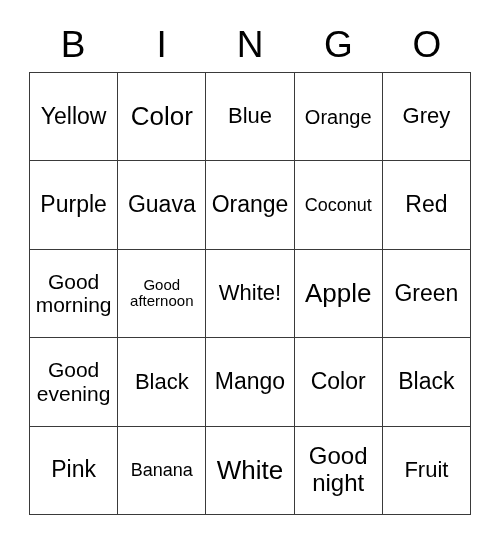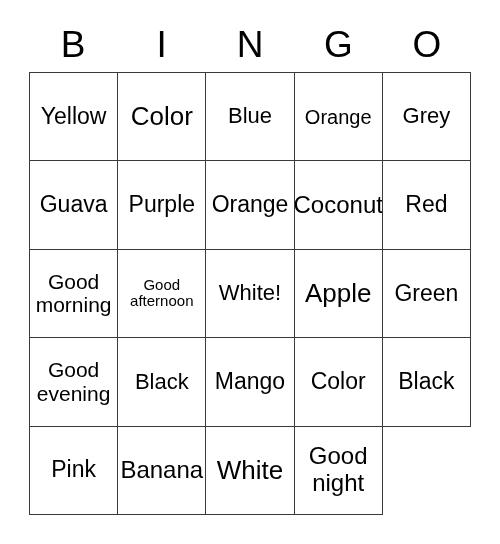--- a/index.html
+++ b/index.html
@@ -78,21 +78,21 @@
     white-space: pre-line;
     color: #000000;
   }
 
   
   .fs-xxl .cell-text { font-size: 23px; }
   .fs-xl  .cell-text { font-size: 22px; }
   .fs-lg  .cell-text { font-size: 26px; }
   .fs-md  .cell-text { font-size: 23px; }
   .fs-sm  .cell-text { font-size: 20px; }
-  .fs-xs  .cell-text { font-size: 24px; }
+  .fs-xs  .cell-text { font-size: 18px; }
   .fs-xxs .cell-text { font-size: 15px; }
   .fs-w-lg .cell-text { font-size: 24px; }
   .fs-w-md .cell-text { font-size: 21px; }
 </style>
 </head>
 <body>
 
 <div id="bingo-card">
 
   <div id="header-row">
@@ -113,24 +113,24 @@
       <div class="cell fs-xl">
         <span class="cell-text">Blue</span>
       </div>
       <div class="cell fs-sm">
         <span class="cell-text">Orange</span>
       </div>
       <div class="cell fs-xl">
         <span class="cell-text">Grey</span>
       </div>
       <div class="cell fs-md">
-        <span class="cell-text">Guava</span>
+        <span class="cell-text">Purple</span>
       </div>
       <div class="cell fs-md">
-        <span class="cell-text">Purple</span>
+        <span class="cell-text">Guava</span>
       </div>
       <div class="cell fs-md">
         <span class="cell-text">Orange</span>
       </div>
       <div class="cell fs-xs">
         <span class="cell-text">Coconut</span>
       </div>
       <div class="cell fs-xxl">
         <span class="cell-text">Red</span>
       </div>
@@ -173,15 +173,18 @@
       <div class="cell fs-xs">
         <span class="cell-text">Banana</span>
       </div>
       <div class="cell fs-lg">
         <span class="cell-text">White</span>
       </div>
       <div class="cell fs-w-lg">
         <span class="cell-text">Good
 night</span>
       </div>
+      <div class="cell fs-xl">
+        <span class="cell-text">Fruit</span>
+      </div>
     </div>
 
 </div>
 
 </body></html>

